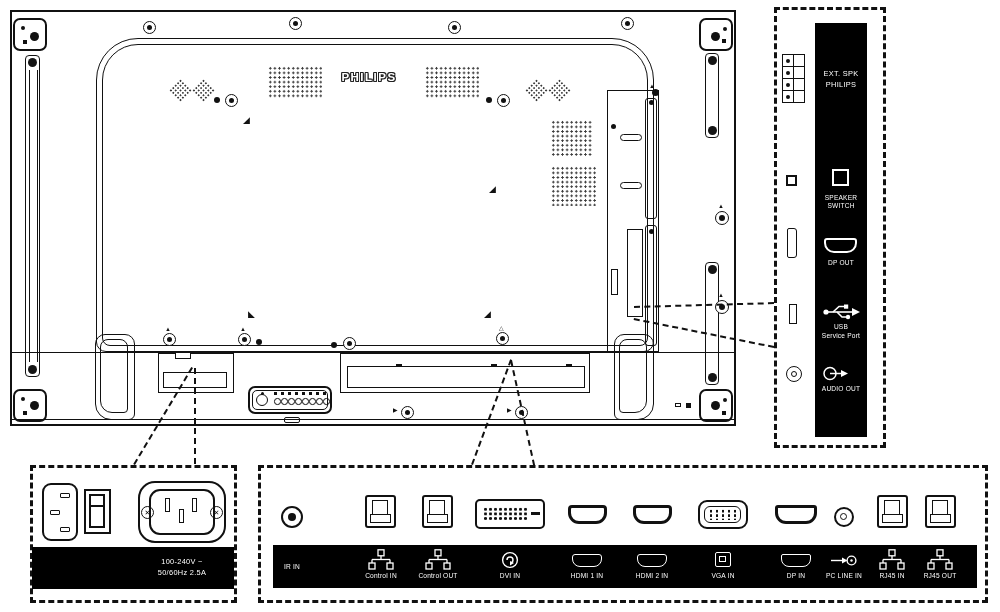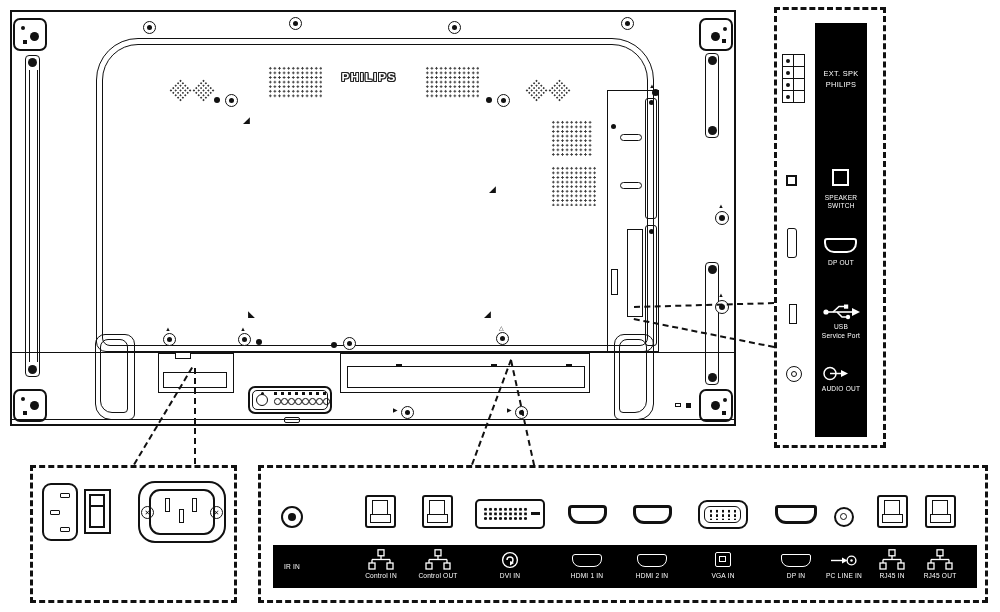--- a/index.html
+++ b/index.html
@@ -245,20 +245,24 @@
     <div class="abs" style="left:5px;top:14px;width:12px;border-top:2px solid #111;"></div>
   </div>
   <div class="abs ln" style="left:138px;top:481px;width:88px;height:62px;border-radius:17px;">
     <div class="abs" style="left:9px;top:6px;width:66px;height:46px;border:2px solid #111;box-sizing:border-box;border-radius:11px;"></div>
     <div class="abs ln1" style="left:25px;top:15px;width:5px;height:14px;"></div>
     <div class="abs ln1" style="left:52px;top:15px;width:5px;height:14px;"></div>
     <div class="abs ln1" style="left:39px;top:26px;width:5px;height:14px;"></div>
     <div class="abs ln1" style="left:1px;top:23px;width:13px;height:13px;border-radius:50%;font-size:7px;line-height:11px;text-align:center;">✕</div>
     <div class="abs ln1" style="left:70px;top:23px;width:13px;height:13px;border-radius:50%;font-size:7px;line-height:11px;text-align:center;">✕</div>
   </div>
+  <div class="abs black" style="left:32px;top:547px;width:202px;height:42px;">
+    <div class="wlabel2" style="left:105px;top:10px;width:90px;">100-240V ~</div>
+    <div class="wlabel2" style="left:105px;top:21px;width:90px;">50/60Hz 2.5A</div>
+  </div>
 
   <div class="abs dash" style="left:258px;top:465px;width:730px;height:138px;"></div>
   <div class="abs black" style="left:273px;top:545px;width:704px;height:43px;"></div>
 
   <div class="abs ln" style="left:281px;top:506px;width:22px;height:22px;border-radius:50%;">
     <div class="dot" style="left:4.5px;top:4.5px;width:8px;height:8px;"></div>
   </div>
   <div class="abs ln" style="left:365px;top:495px;width:31px;height:33px;border-radius:3px;">
     <div class="abs ln1" style="left:5px;top:3px;width:16px;height:15px;"></div>
     <div class="abs ln1" style="left:2.5px;top:17px;width:21px;height:9px;"></div>

